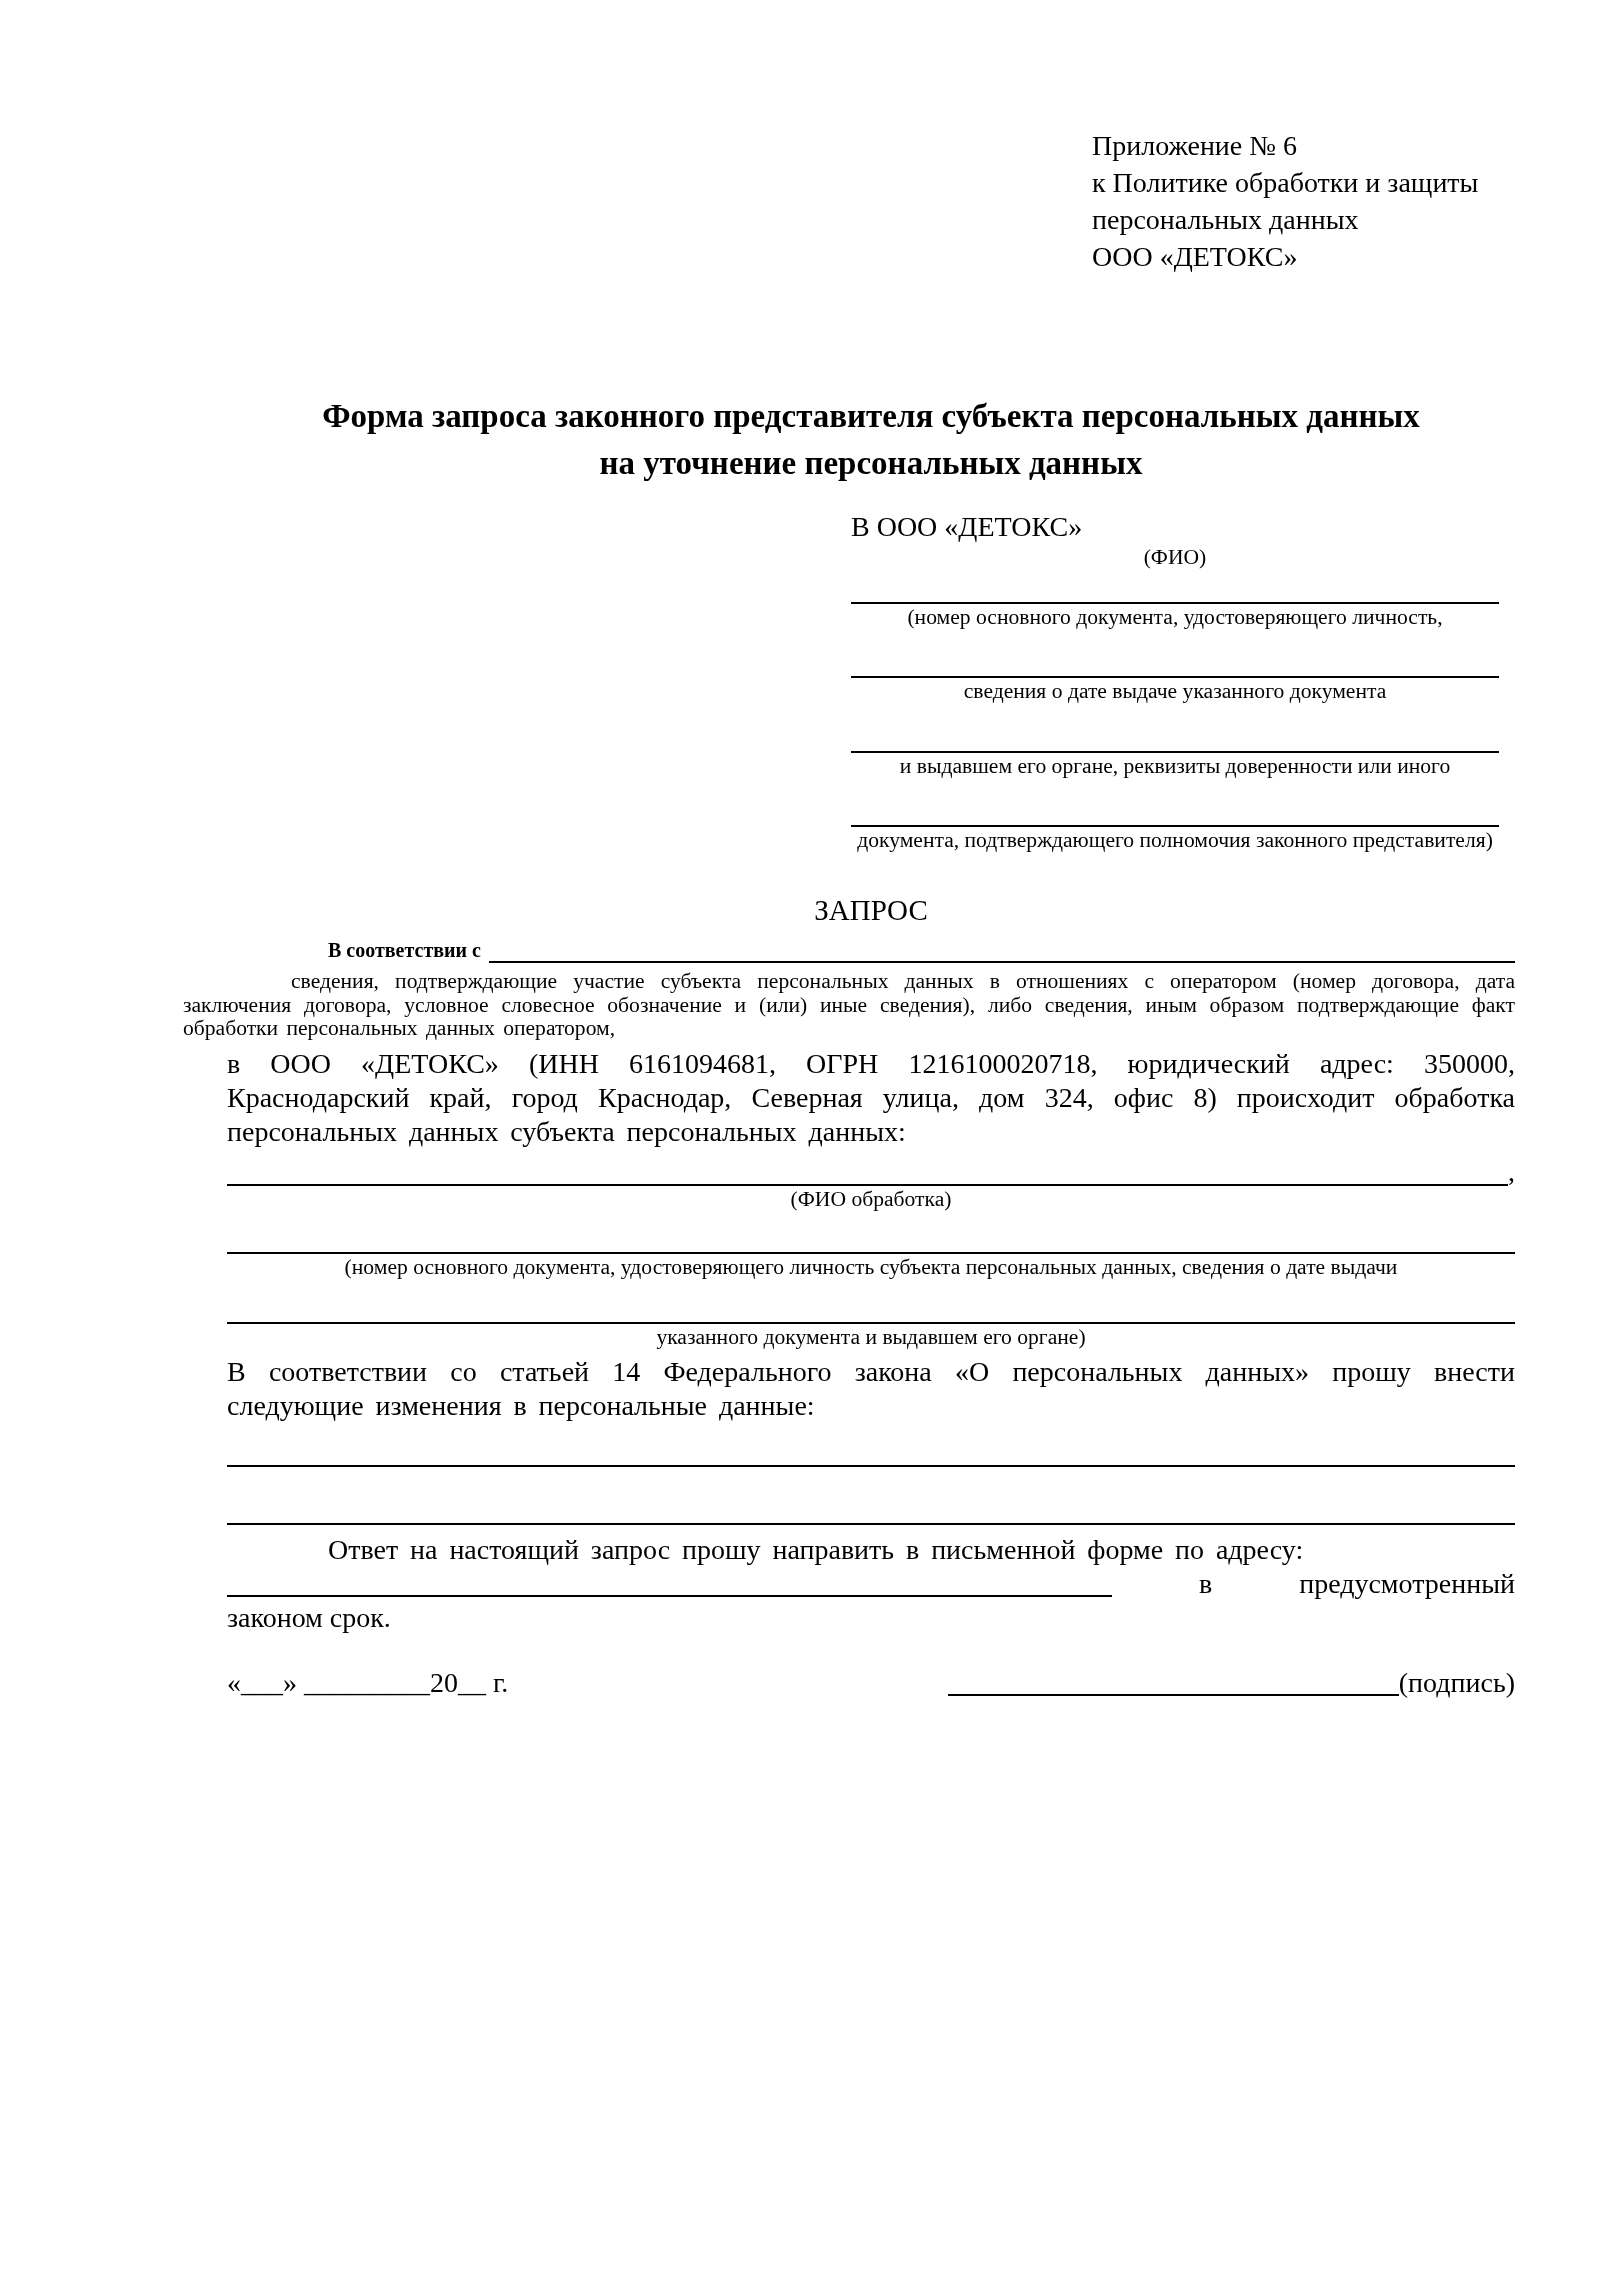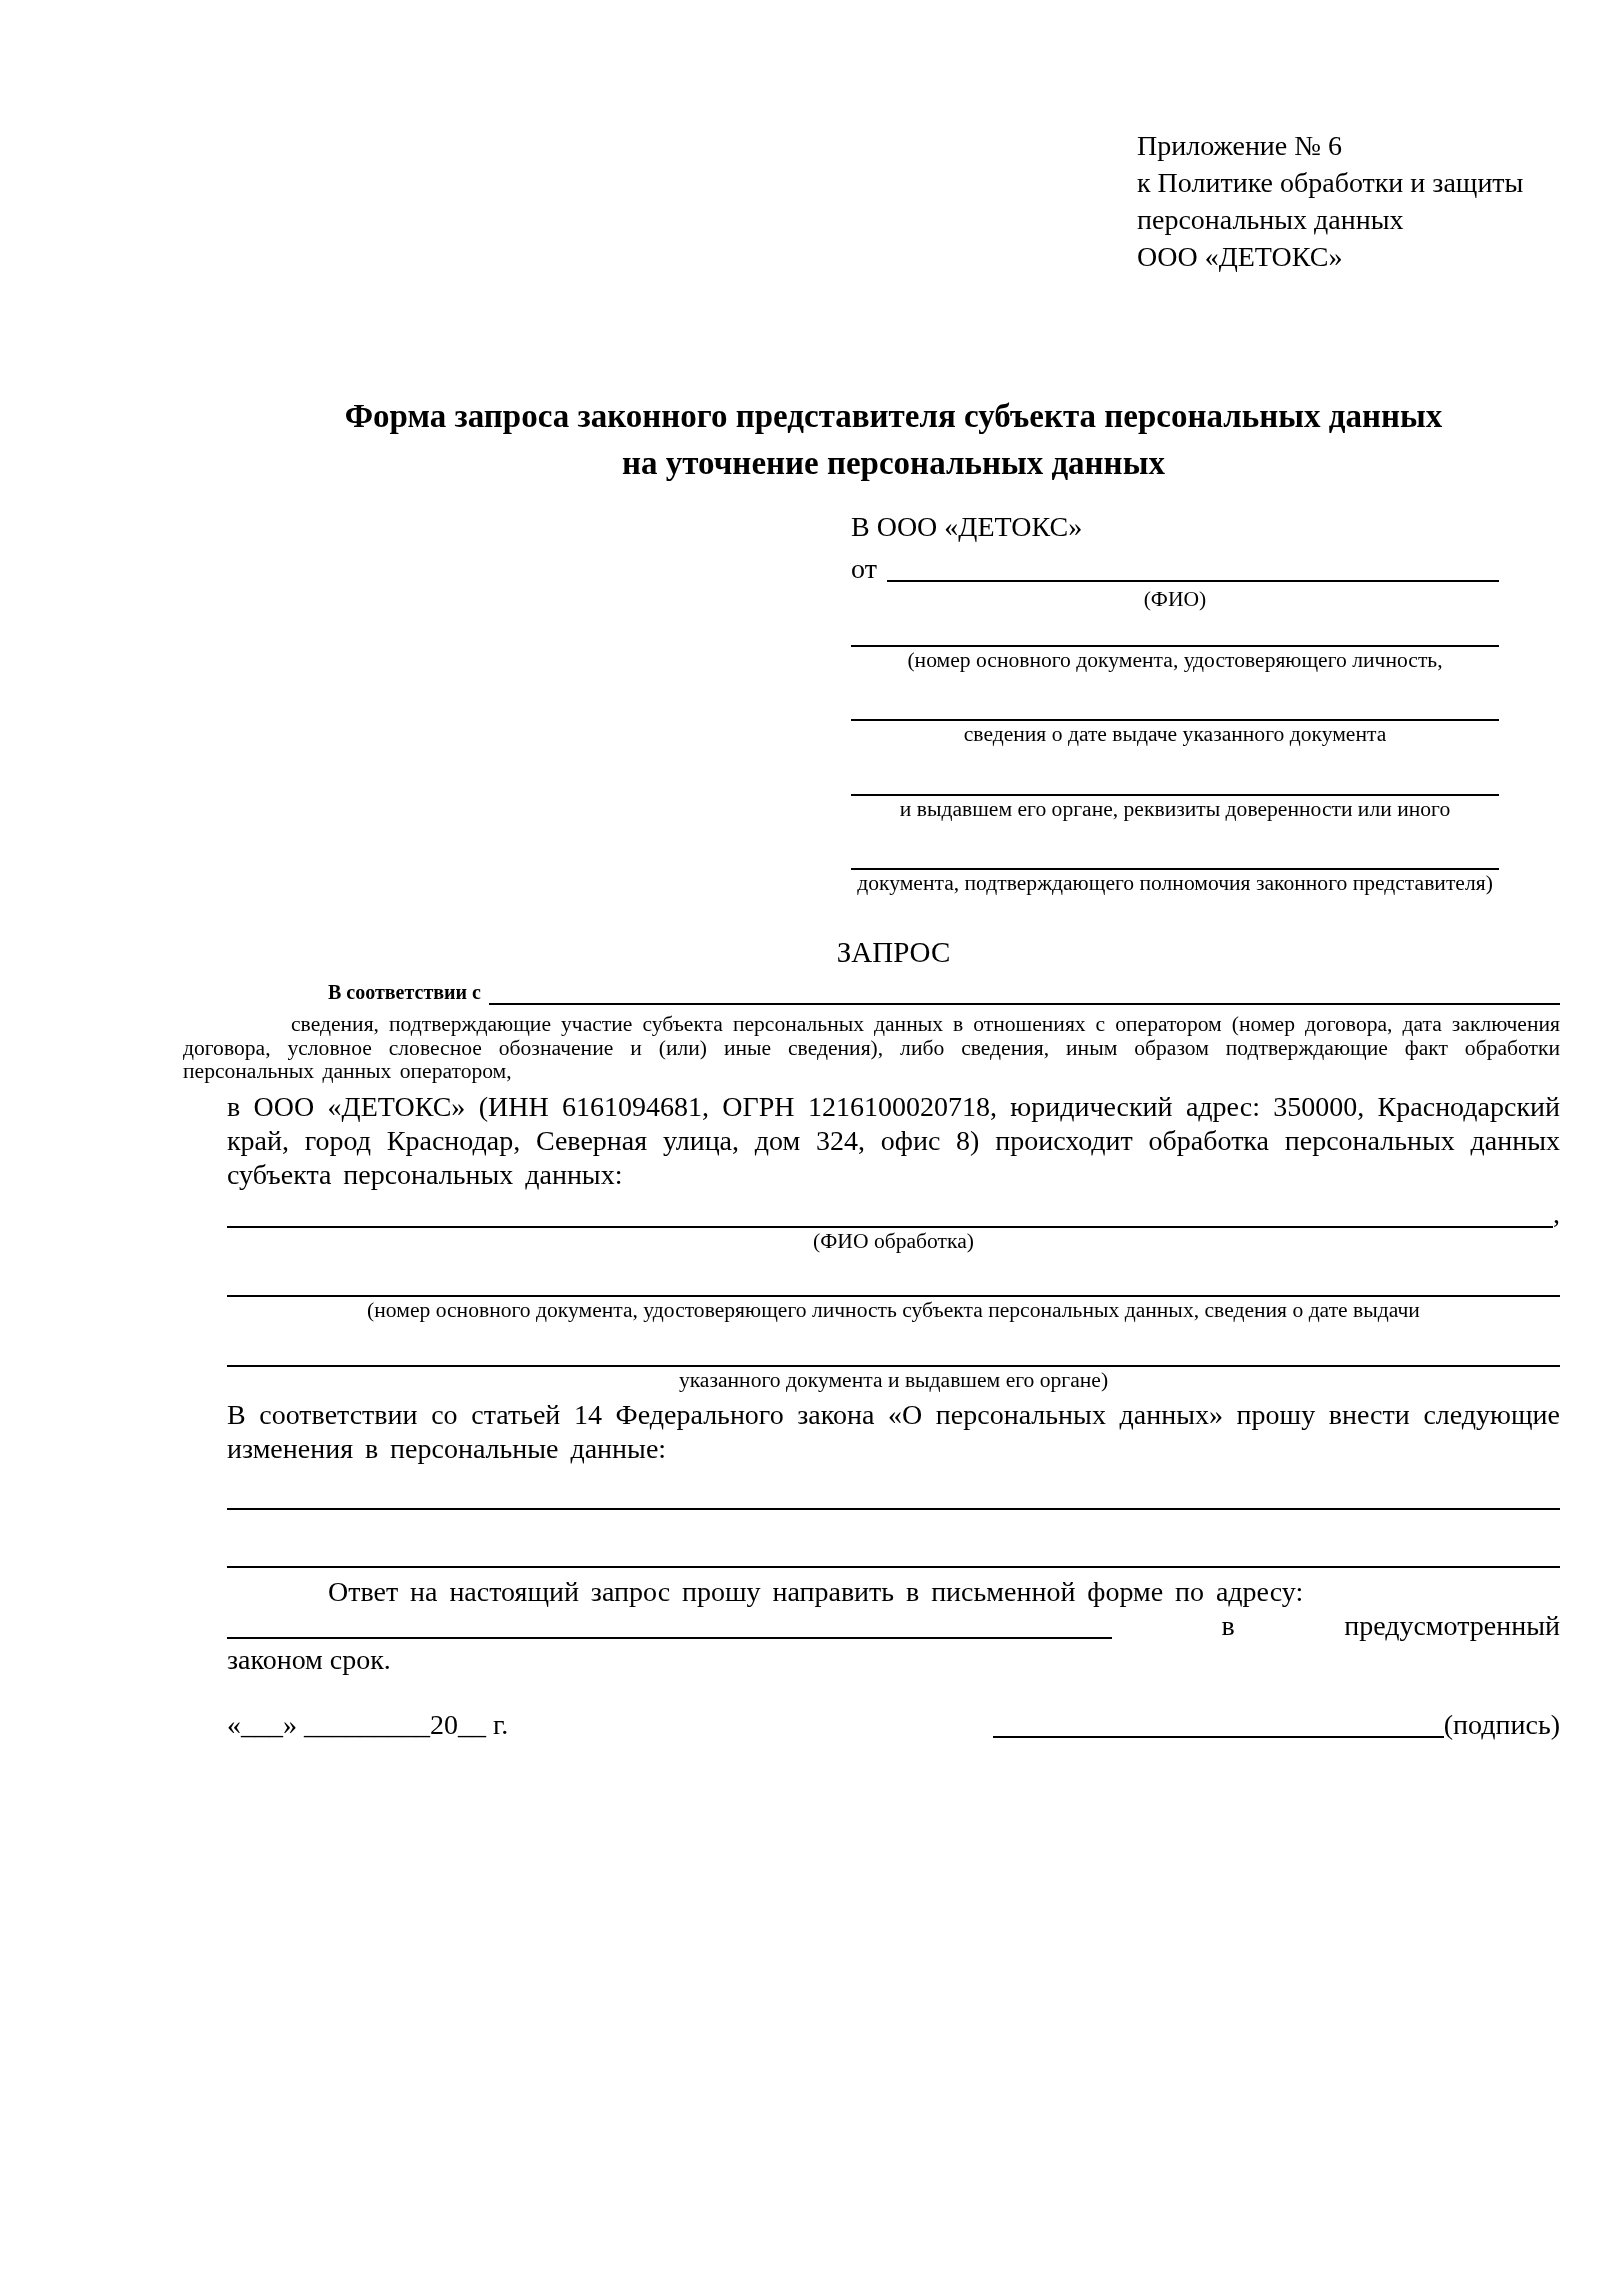--- a/index.html
+++ b/index.html
@@ -6,21 +6,21 @@
   .page {
     position: relative;
     width: 1621px;
     height: 2294px;
     background: #ffffff;
     font-family: "Liberation Serif", "DejaVu Serif", serif;
     color: #000000;
     overflow: hidden;
   }
   .content {
-    padding: 127px 61px 0 227px; 
+    padding: 127px 106px 0 227px; 
   }
   
   .annex {
     margin-left: auto;
     width: 423px;
     font-size: 28px;
     line-height: 37px;
   }
   
   .title {
@@ -149,24 +149,20 @@
       <div>ООО «ДЕТОКС»</div>
     </div>
 
     <div class="title">
       <div>Форма запроса законного представителя субъекта персональных данных</div>
       <div>на уточнение персональных данных</div>
     </div>
 
     <div class="addressee">
       <div>В ООО «ДЕТОКС»</div>
-      <div class="from-row">
-        <span class="lbl">от</span>
-        <span class="uline"></span>
-      </div>
       <div class="cap">(ФИО)</div>
 
       <div class="field-line"></div>
       <div class="cap">(номер основного документа, удостоверяющего личность,</div>
 
       <div class="field-line deep"></div>
       <div class="cap">сведения о дате выдаче указанного документа</div>
 
       <div class="field-line deep"></div>
       <div class="cap">и выдавшем его органе, реквизиты доверенности или иного</div>

